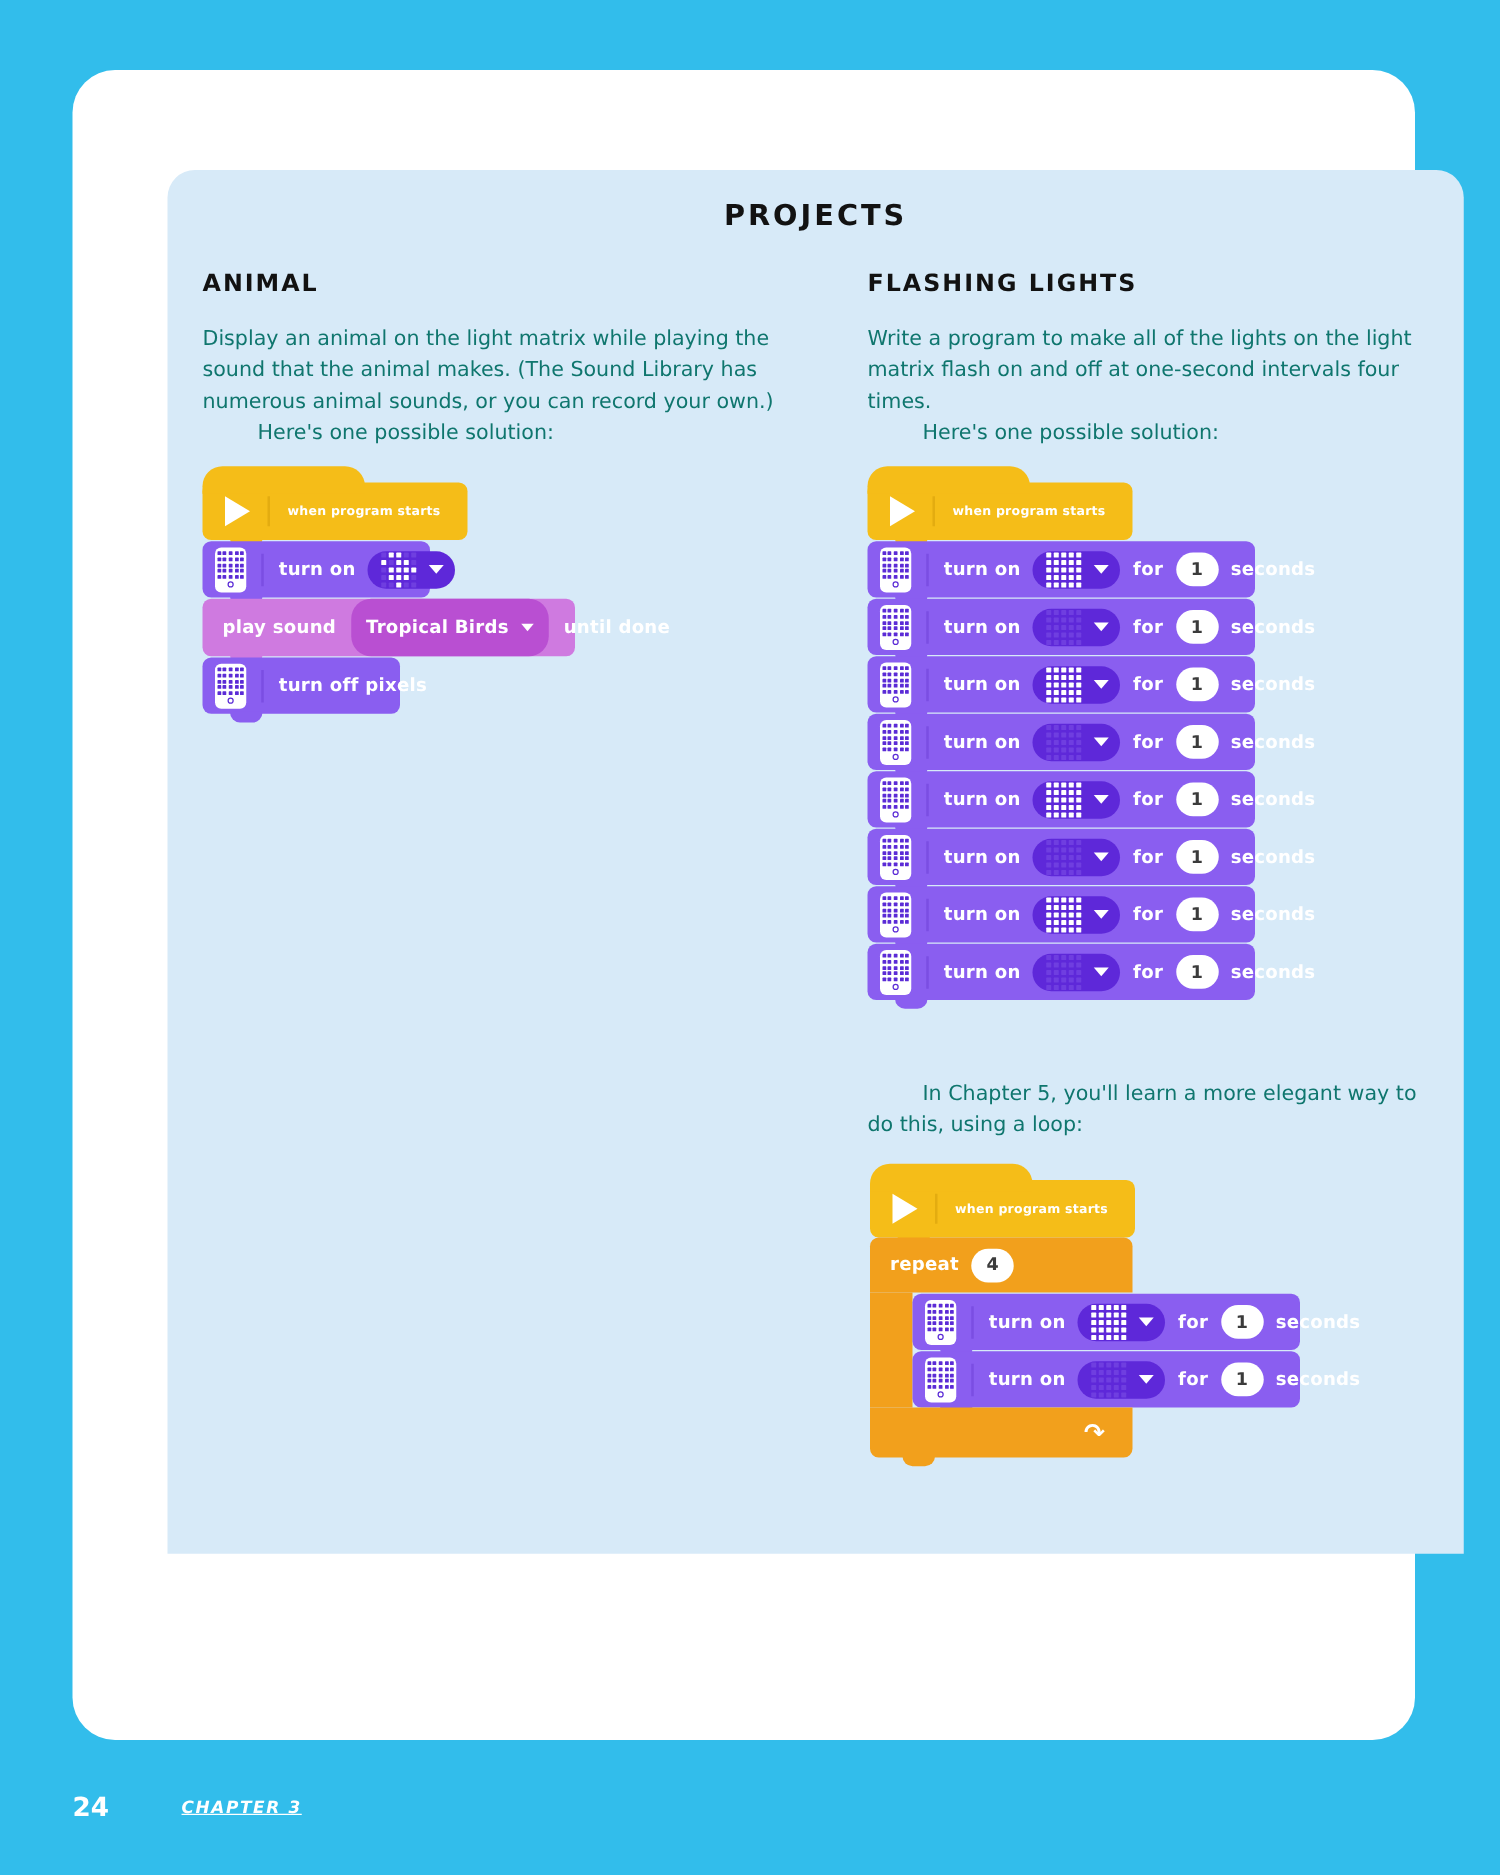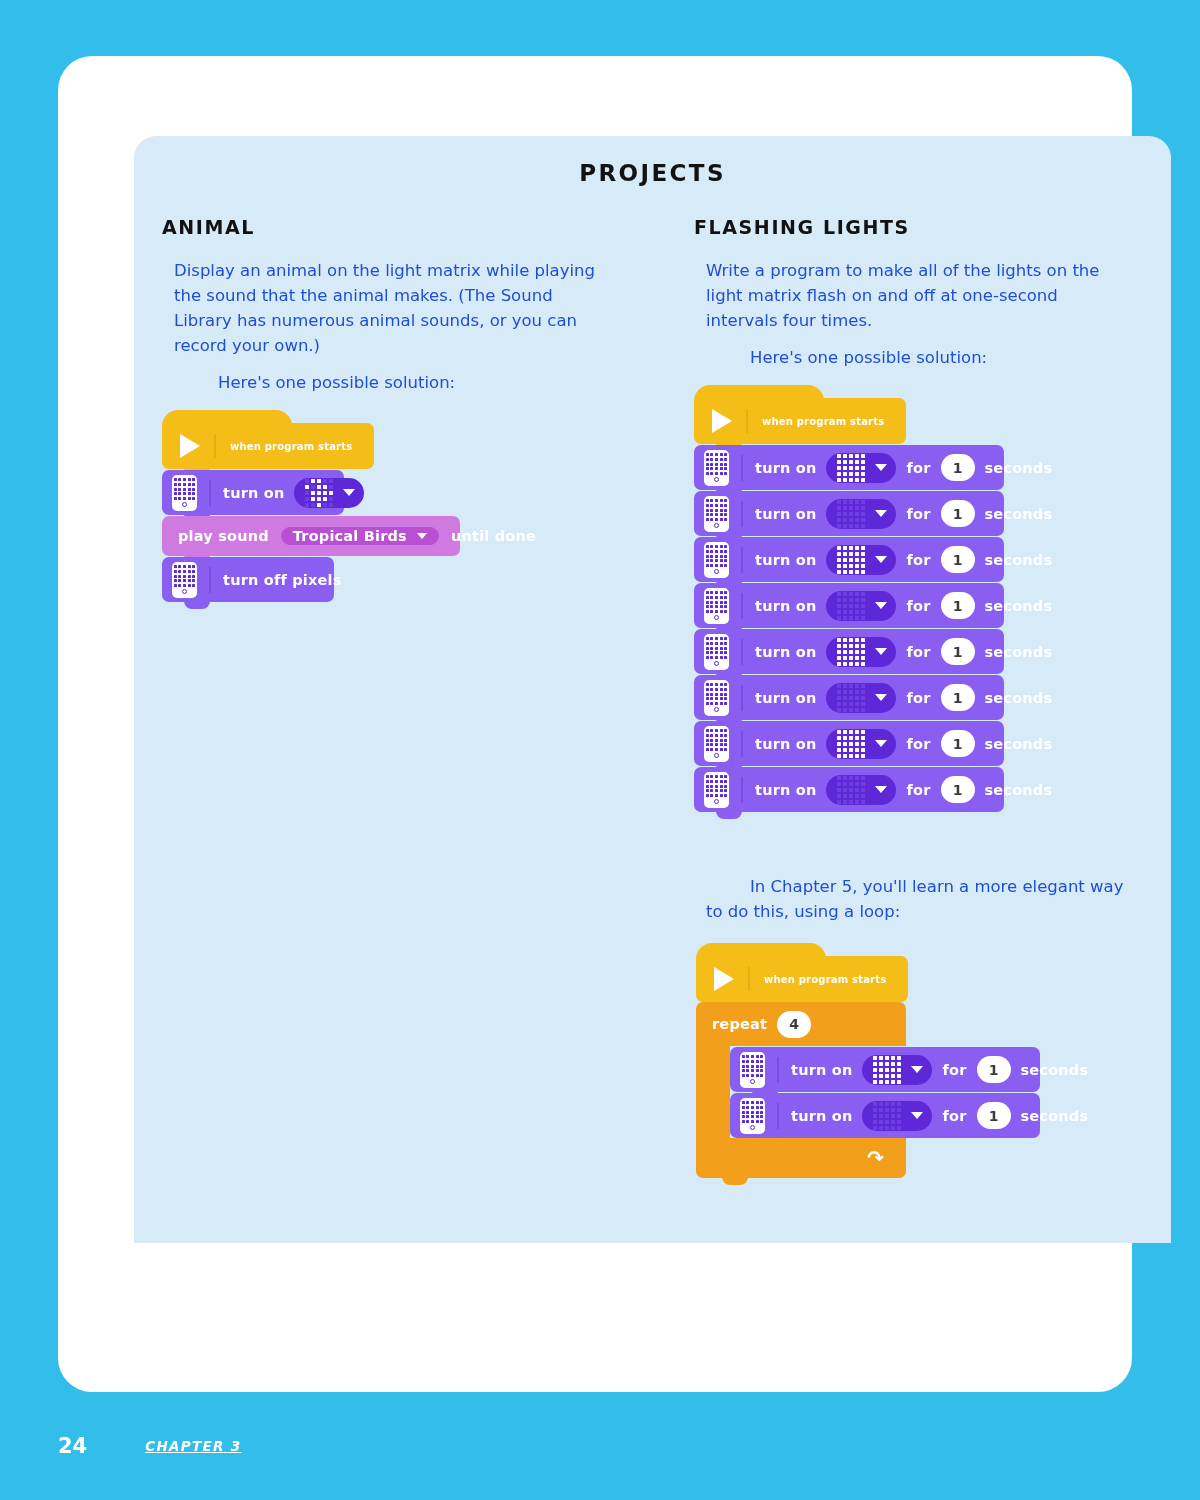--- a/index.html
+++ b/index.html
@@ -25,21 +25,21 @@
   }
   
   .col{position:absolute;top:80px;}
   .col-left{left:28px;width:460px;}
   .col-right{left:560px;width:450px;}
   .sec-head{
     font-size:19px;font-weight:bold;letter-spacing:1.6px;color:#121212;
     margin:0 0 20px 0;
   }
   .body-par{
-    font-size:16.5px;line-height:25px;color:#1d4ed8;margin:12px;
+    font-size:16.5px;line-height:25px;color:#0f766e;margin:0;
     font-family:"DejaVu Sans","Liberation Sans",sans-serif;
   }
   .indent{text-indent:44px;}
   
   .stack{position:relative;}
   .blk{
     position:relative;display:flex;align-items:center;
     color:#ffffff;font-weight:bold;font-size:14.5px;
     border-radius:7px;box-sizing:border-box;
   }
@@ -98,21 +98,21 @@
   .numpill{
     background:#ffffff;color:#3b3b3b;border-radius:15px;height:27px;min-width:34px;
     display:flex;align-items:center;justify-content:center;margin:0 10px;
     font-size:14px;font-weight:bold;flex:0 0 auto;
   }
   
   .sblk{
     background:#cf7ae0;min-height:40px;border-radius:7px;padding:0 16px;margin-top:1px;
   }
   .sdd{
-    display:flex;align-items:center;background:#b94fd2;border-radius:16px;height:18px;
+    display:flex;align-items:center;background:#b94fd2;border-radius:16px;height:46px;
     padding:0 12px;margin:0 12px;flex:0 0 auto;
   }
   .sdd .caret{border-top-color:#ffffff;margin-left:10px;
     border-left-width:5px;border-right-width:5px;border-top-width:6px;}
   
   .cwrap{position:relative;}
   .chead{
     background:#f2a01c;height:44px;border-radius:7px 7px 0 0;width:210px;
     display:flex;align-items:center;padding-left:16px;box-sizing:border-box;
   }
@@ -220,21 +220,21 @@
         <div class="blk sblk" style="width:298px;">
           <span class="txt">play sound</span>
           <span class="sdd">
             <span class="txt">Tropical Birds</span>
             <span class="caret"></span>
           </span>
           <span class="txt">until done</span>
           <span class="bump" style="background:#cf7ae0;"></span>
         </div>
 
-        <div class="blk pblk" style="width:172px;text-align:right;">
+        <div class="blk pblk" style="width:158px;text-align:right;">
           <span class="hubicon">
             <span class="grid">
               <i></i>
                 <i></i>
                 <i></i>
                 <i></i>
                 <i></i>
               <i></i>
                 <i></i>
                 <i></i>

